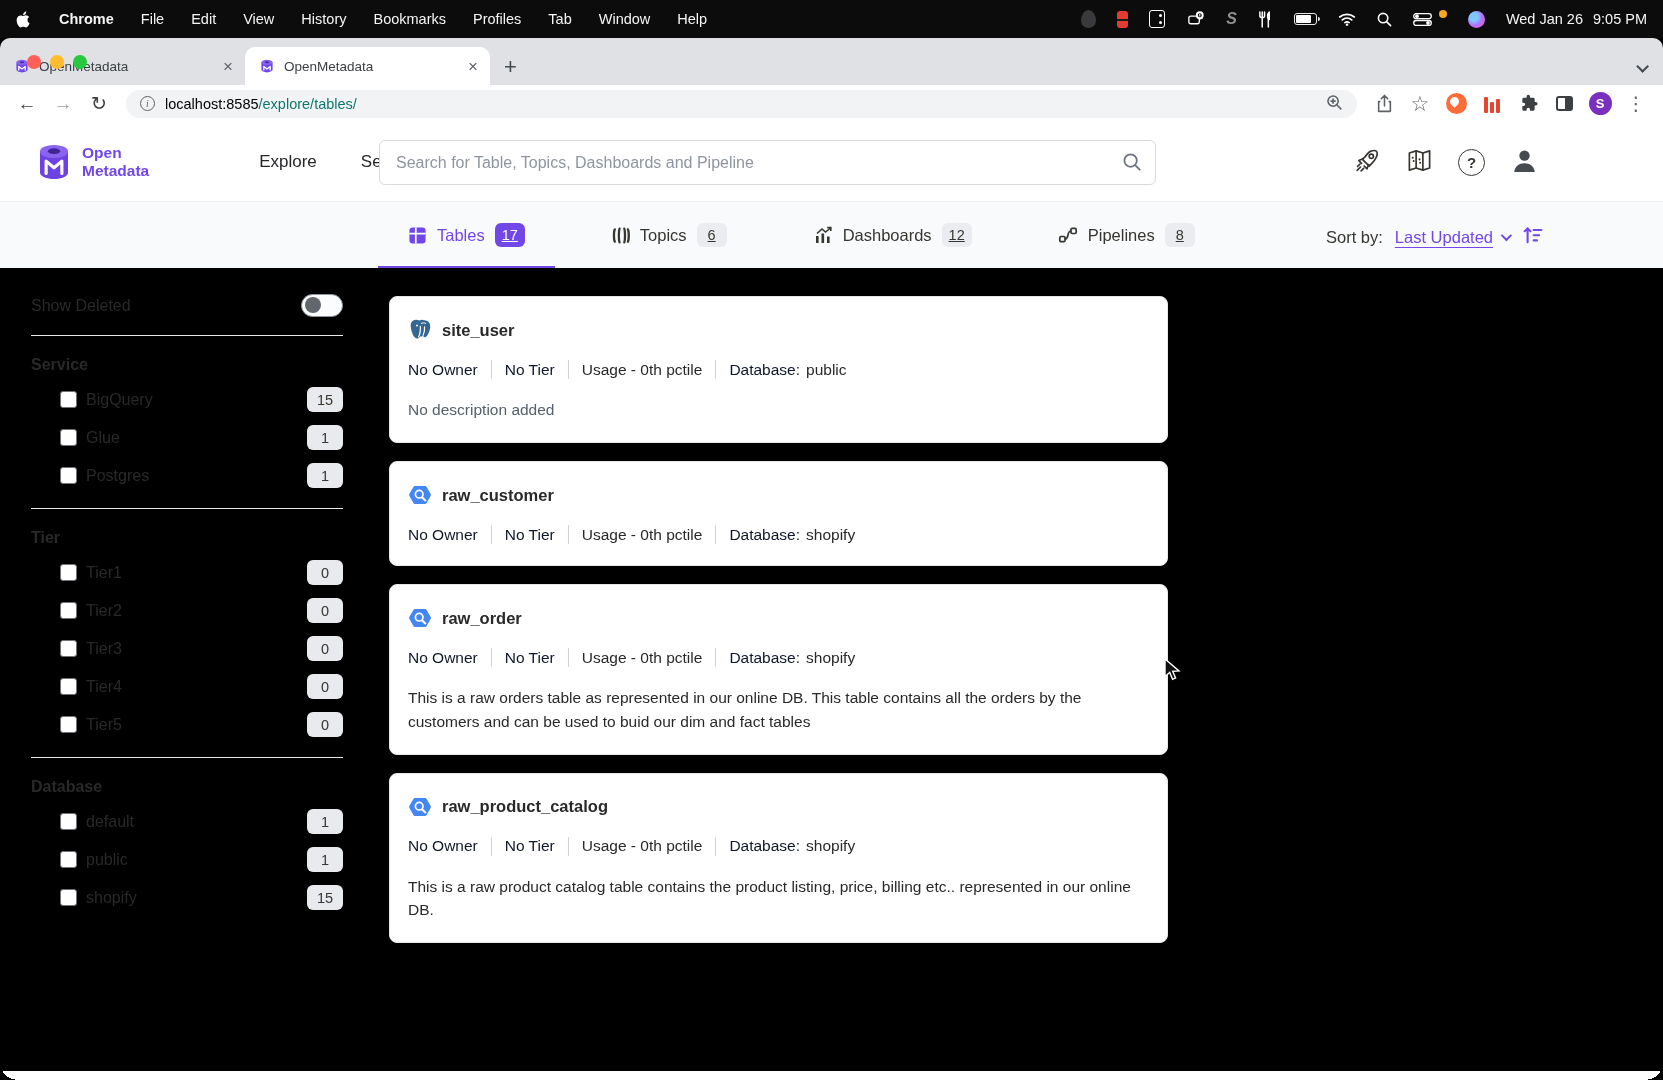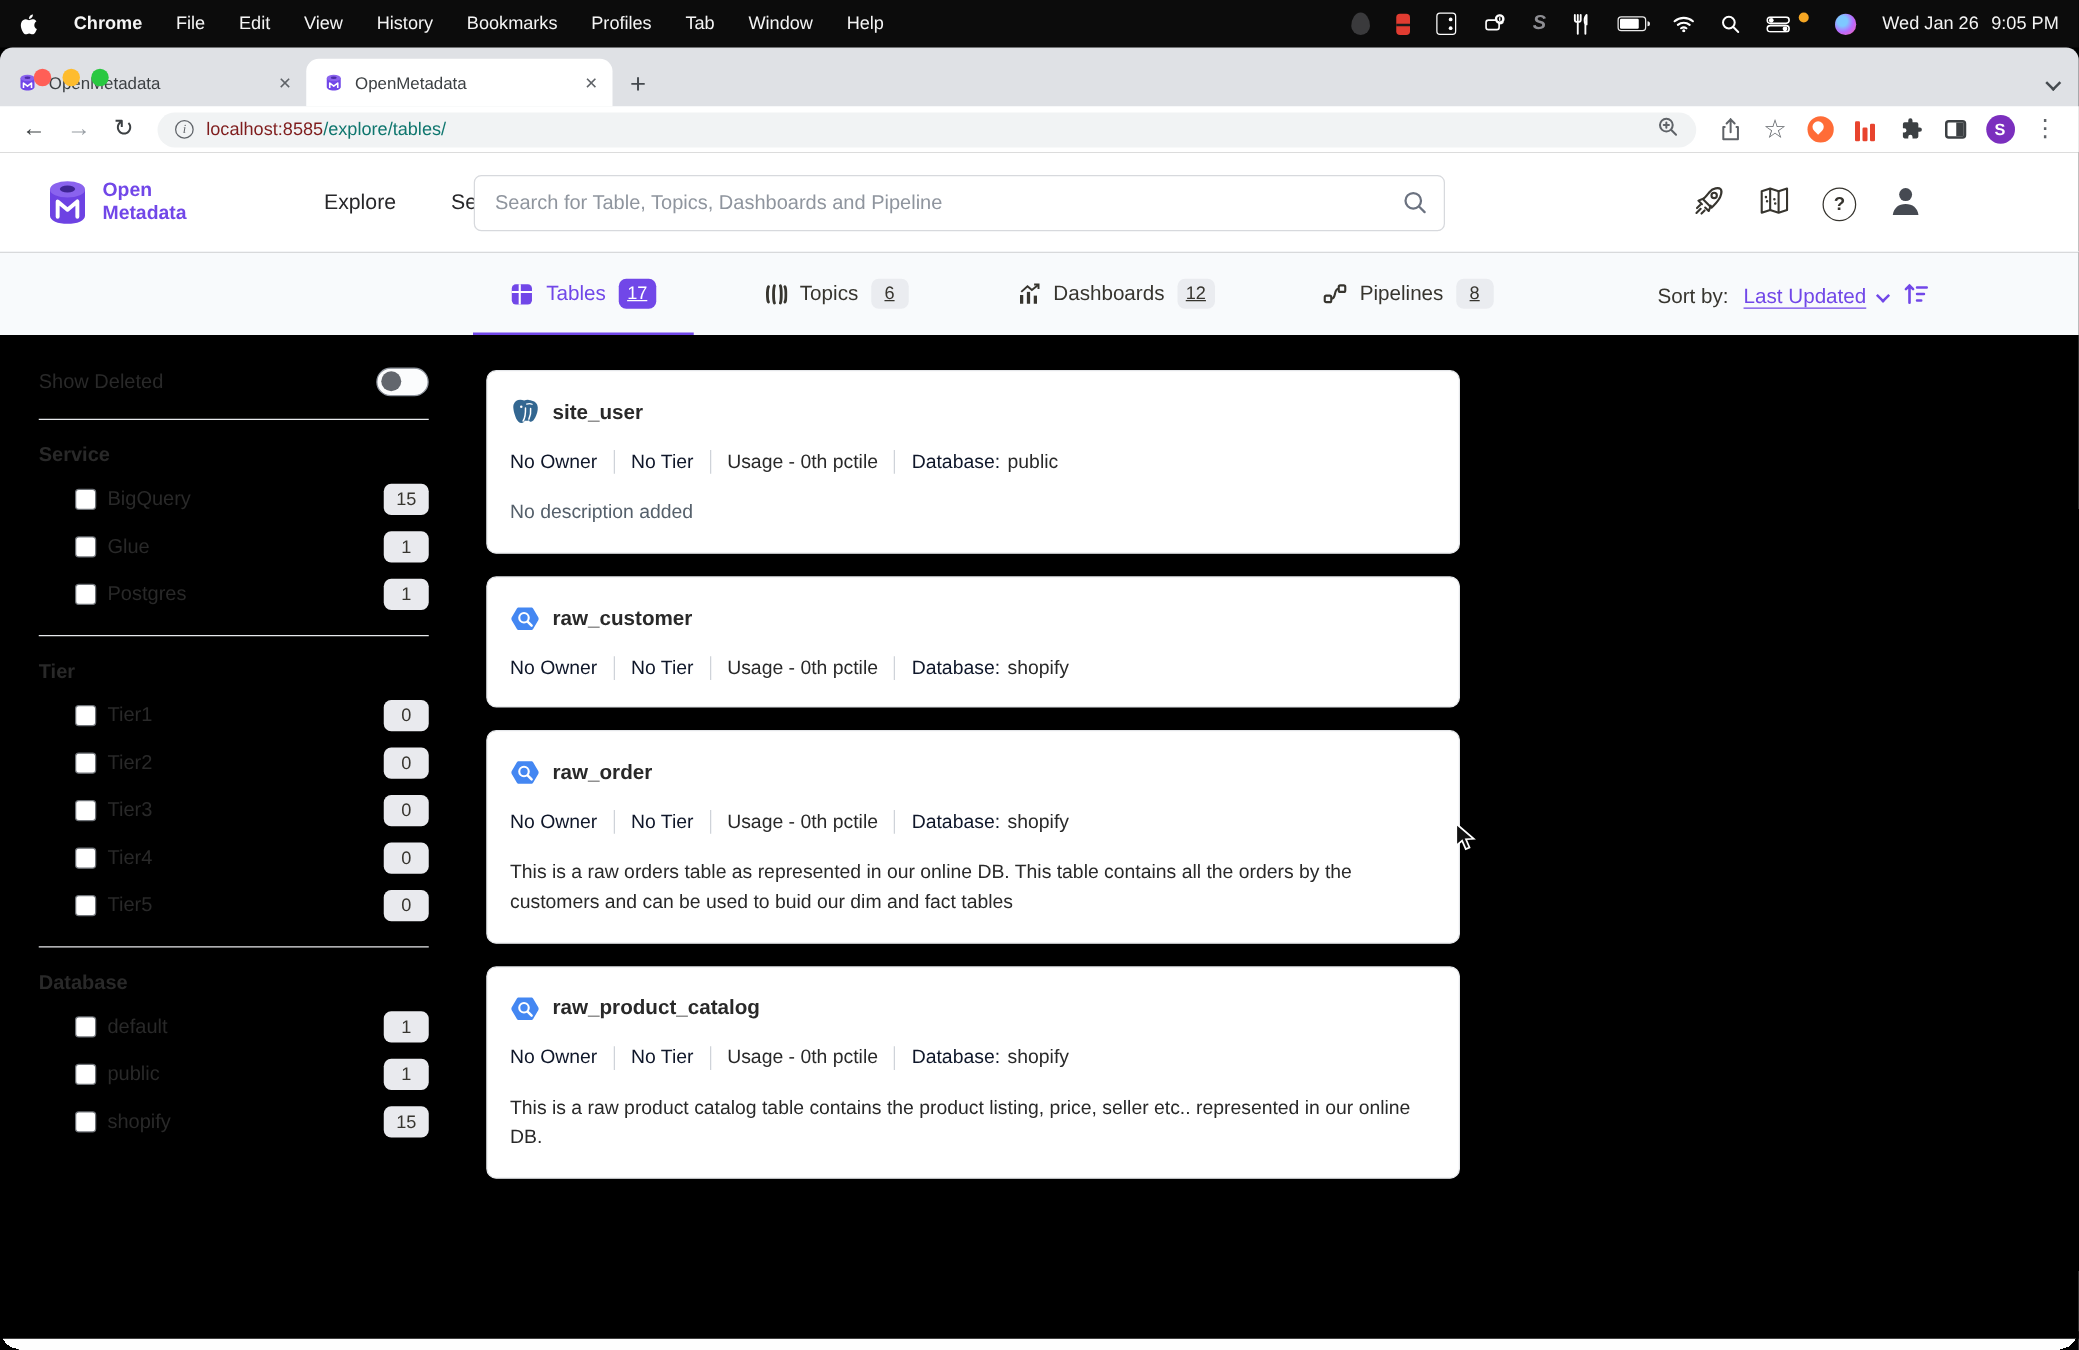--- a/index.html
+++ b/index.html
@@ -50,21 +50,21 @@
     border-right:2px solid #454a4f; border-bottom:2px solid #454a4f; transform:rotate(45deg) translateY(-3px); }
 
   .toolbar { height:37px; background:#fff; display:flex; align-items:center; padding:0 12px; gap:6px; }
   .navbtn { width:30px; text-align:center; font-size:19px; color:#3c4043; }
   .navbtn.dis { color:#9aa0a6; }
   .omnibox { flex:1; height:28px; background:#f1f3f4; border-radius:14px; margin:0 6px;
     display:flex; align-items:center; padding:0 14px; gap:10px; font-size:14.5px; }
   .info-ico { width:15px; height:15px; border:1.5px solid #5f6368; border-radius:50%;
     color:#5f6368; font-size:10px; display:flex; align-items:center; justify-content:center;
     font-family:"Liberation Serif","DejaVu Serif",serif; font-style:italic; flex:none; }
-  .url-host { color:#7f1d1d; }
+  .url-host { color:#000000; }
   .url-path { color:#0f766e; }
   .tbico { width:30px; display:flex; align-items:center; justify-content:center; color:#5f6368; font-size:17px; }
   .ext-postman { width:21px; height:21px; border-radius:50%; background:#ff6c37; position:relative; }
   .ext-postman:before { content:""; position:absolute; left:4px; top:4px; width:9px; height:9px;
     background:#fff; border-radius:50% 50% 0 50%; transform:rotate(45deg); }
   .ext-bars { display:flex; align-items:flex-end; gap:2px; height:18px; }
   .ext-bars i { width:4px; background:#e8442e; border-radius:1px; }
   .ext-bars i:nth-child(1){height:16px;} .ext-bars i:nth-child(2){height:11px;} .ext-bars i:nth-child(3){height:14px;}
   .ext-side { width:17px; height:15px; border:2px solid #3c4043; border-radius:3px; position:relative; }
   .ext-side:after { content:""; position:absolute; right:0; top:0; bottom:0; width:6px; background:#3c4043; }
@@ -571,21 +571,21 @@
     <div class="meta">
       <span class="muted">No Owner</span>
         <span class="sep"></span>
       <span class="muted">No Tier</span>
         <span class="sep"></span>
       <span class="strong">Usage - 0th pctile</span>
         <span class="sep"></span>
       <span class="muted">Database:</span>
       <span class="dbval">shopify</span>
     </div>
-    <div class="desc">This is a raw product catalog table contains the product listing, price, seller etc.. represented in our online DB.</div>
+    <div class="desc">This is a raw product catalog table contains the product listing, price, billing etc.. represented in our online DB.</div>
   </div>
 
 </div>
 
 <svg class="cursor" width="22" height="24" viewBox="0 0 22 24">
   <path d="M2 1 L2 18.5 L6.7 14.5 L9.6 21.3 L12.6 20 L9.8 13.4 L16 13 Z" fill="#111" stroke="#fff" stroke-width="1.4"></path>
 </svg>
 <div class="bottom-strip"></div>
 <div class="corner bl"></div>
 <div class="corner br"></div>

